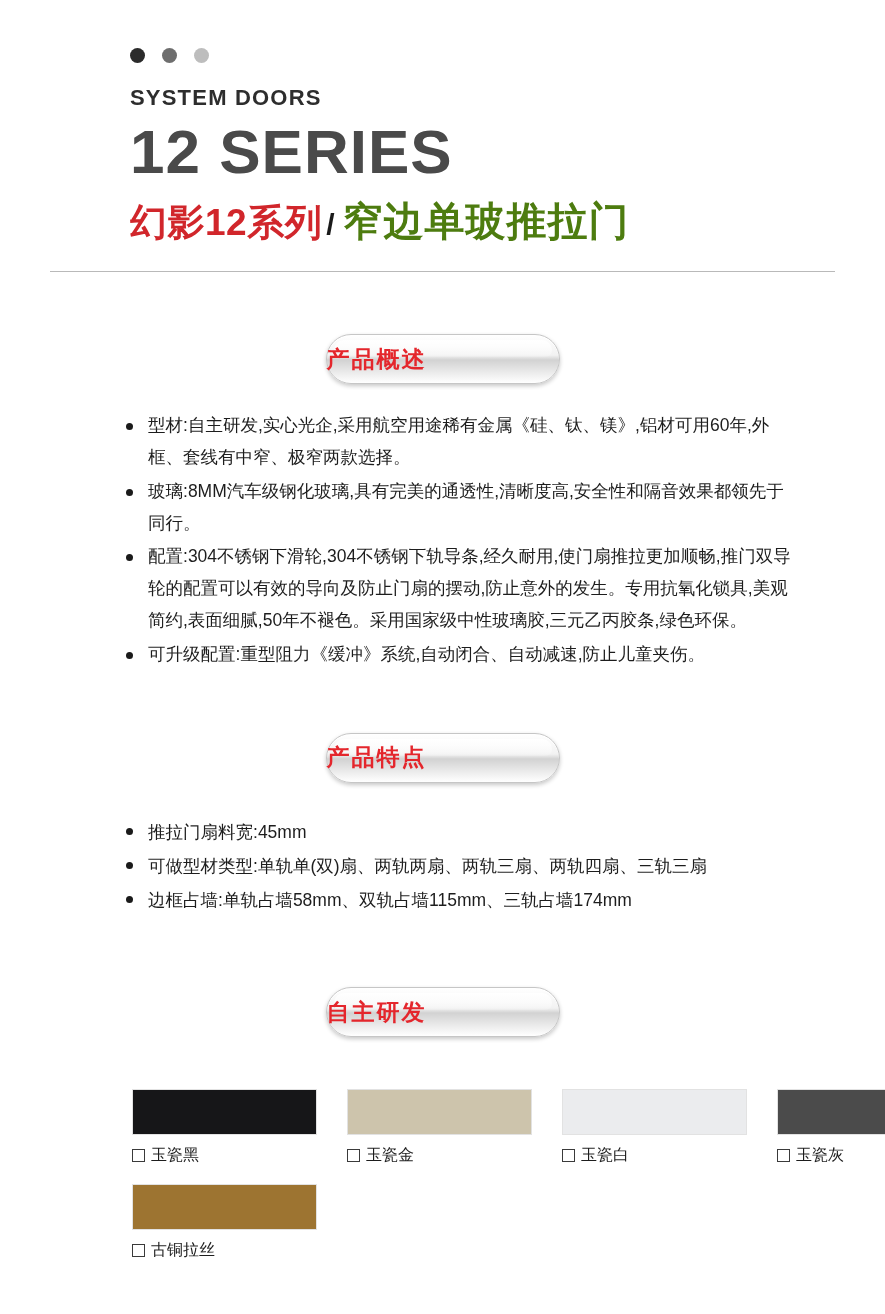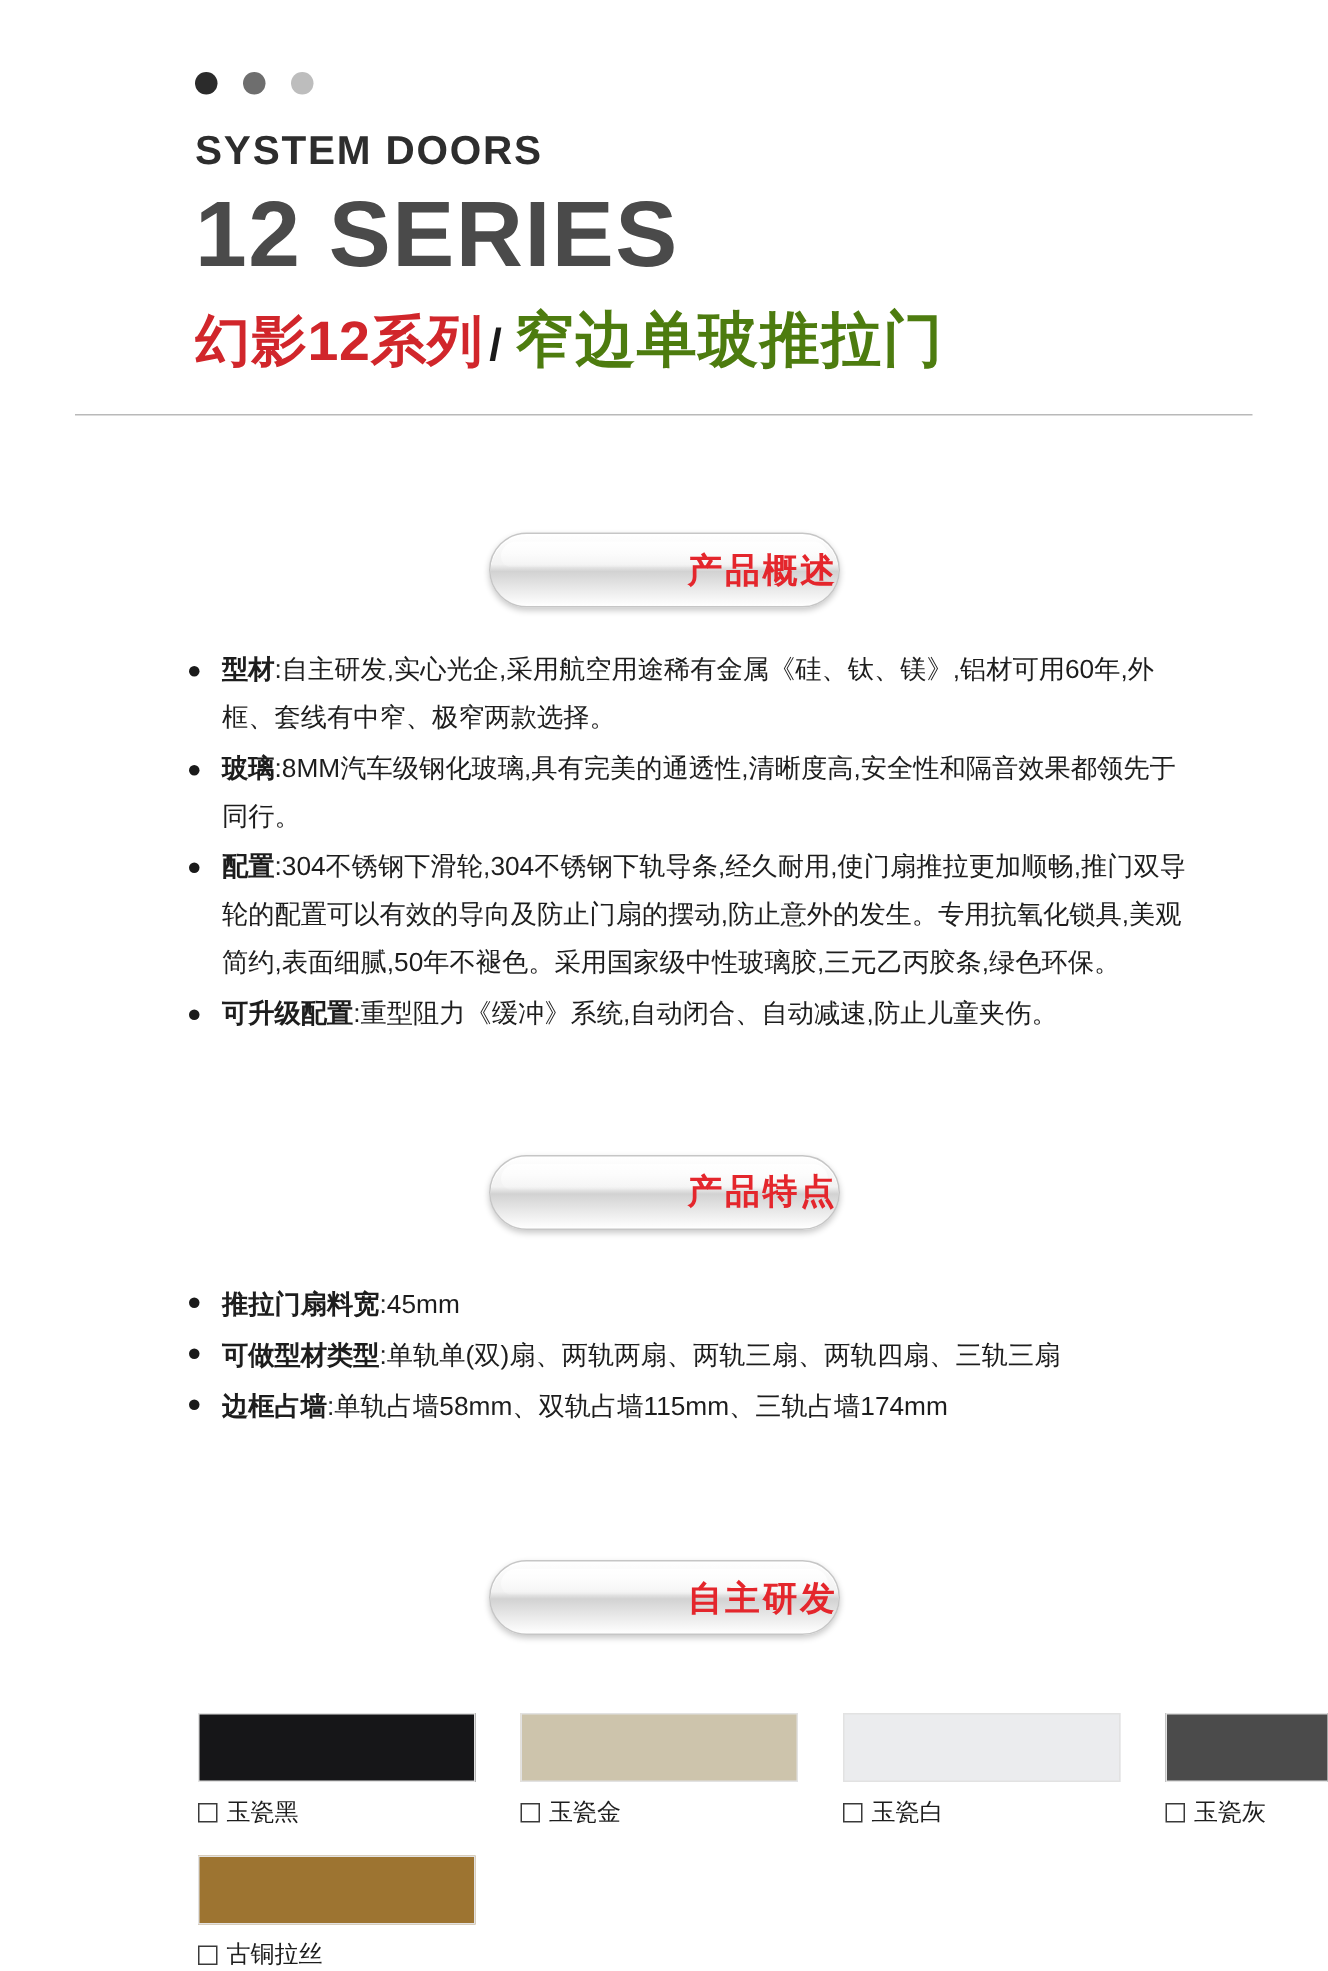--- a/index.html
+++ b/index.html
@@ -36,21 +36,21 @@
   }
   .dot.d1 { background: #2b2b2b; }
   .dot.d2 { background: #6e6e6e; }
   .dot.d3 { background: #bdbdbd; }
 
   .header-block {
     padding-left: 80px;
   }
   .eyebrow {
     margin-top: 22px;
-    font-size: 27px;
+    font-size: 22px;
     letter-spacing: 1.2px;
     font-weight: 600;
     color: #2d2d2d;
   }
   .bigtitle {
     margin-top: 8px;
     font-size: 62px;
     font-weight: 800;
     letter-spacing: 1px;
     color: #4a4a4a;
@@ -95,22 +95,21 @@
   .pill {
     position: relative;
     width: 232px;
     height: 48px;
     border-radius: 26px;
     background: linear-gradient(to bottom, #ffffff 0%, #f2f2f2 42%, #d2d2d2 52%, #ebebeb 78%, #ffffff 100%);
     border: 1px solid #c6c6c6;
     box-shadow: 0 2px 4px rgba(0,0,0,0.22), inset 0 1px 0 #ffffff;
     display: flex;
     align-items: center;
-    justify-content: flex-end;
-    margin-top: 16px;
+    justify-content: flex-start;
   }
   .pill::after {
     content: "";
     position: absolute;
     left: 7px; right: 7px; top: 5px;
     height: 17px;
     border-radius: 20px 20px 14px 14px;
     background: linear-gradient(to bottom, rgba(255,255,255,0.95), rgba(255,255,255,0.15));
     pointer-events: none;
   }
@@ -140,21 +139,21 @@
     content: "";
     position: absolute;
     left: -22px;
     top: 13px;
     width: 7px;
     height: 7px;
     border-radius: 50%;
     background: #1a1a1a;
   }
   .list .k {
-    font-weight: 700;
+    font-weight: 400;
   }
   .list.tight li {
     line-height: 1.95;
     margin-bottom: 0;
   }
 
   
   .sec-overview { margin-top: 62px; }
   .sec-overview .list { margin-top: 26px; }
   .sec-features { margin-top: 62px; }

